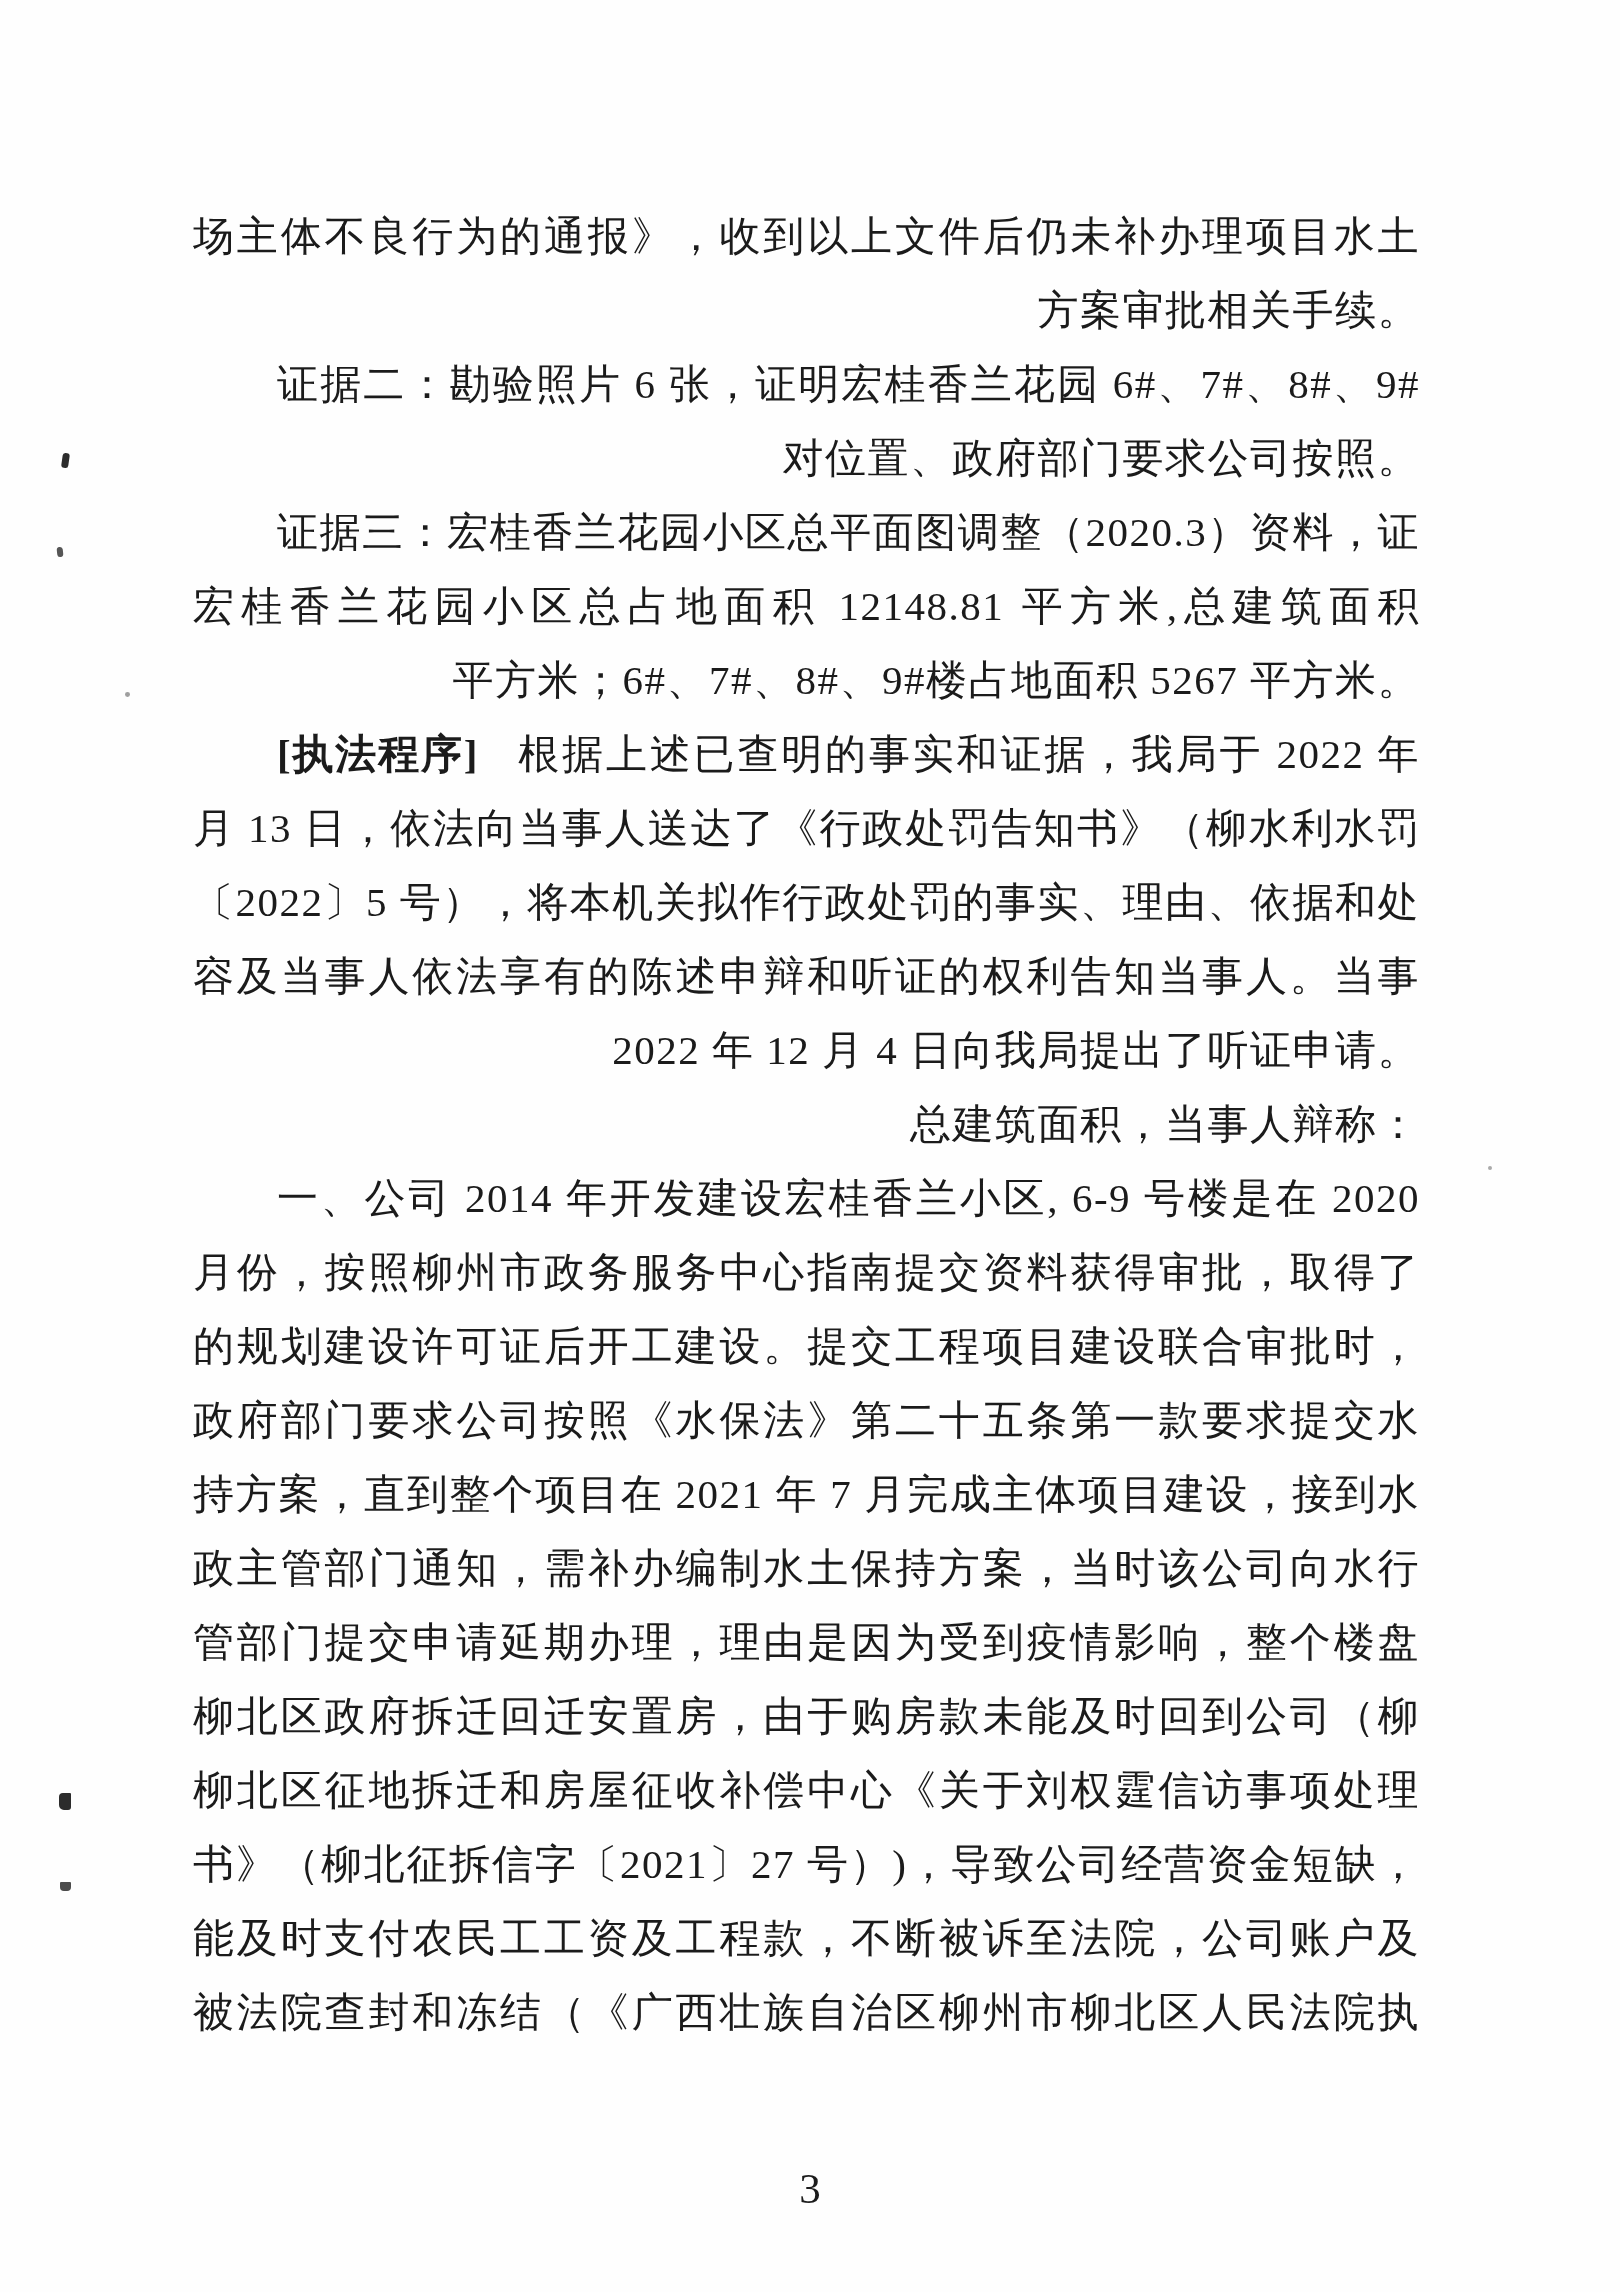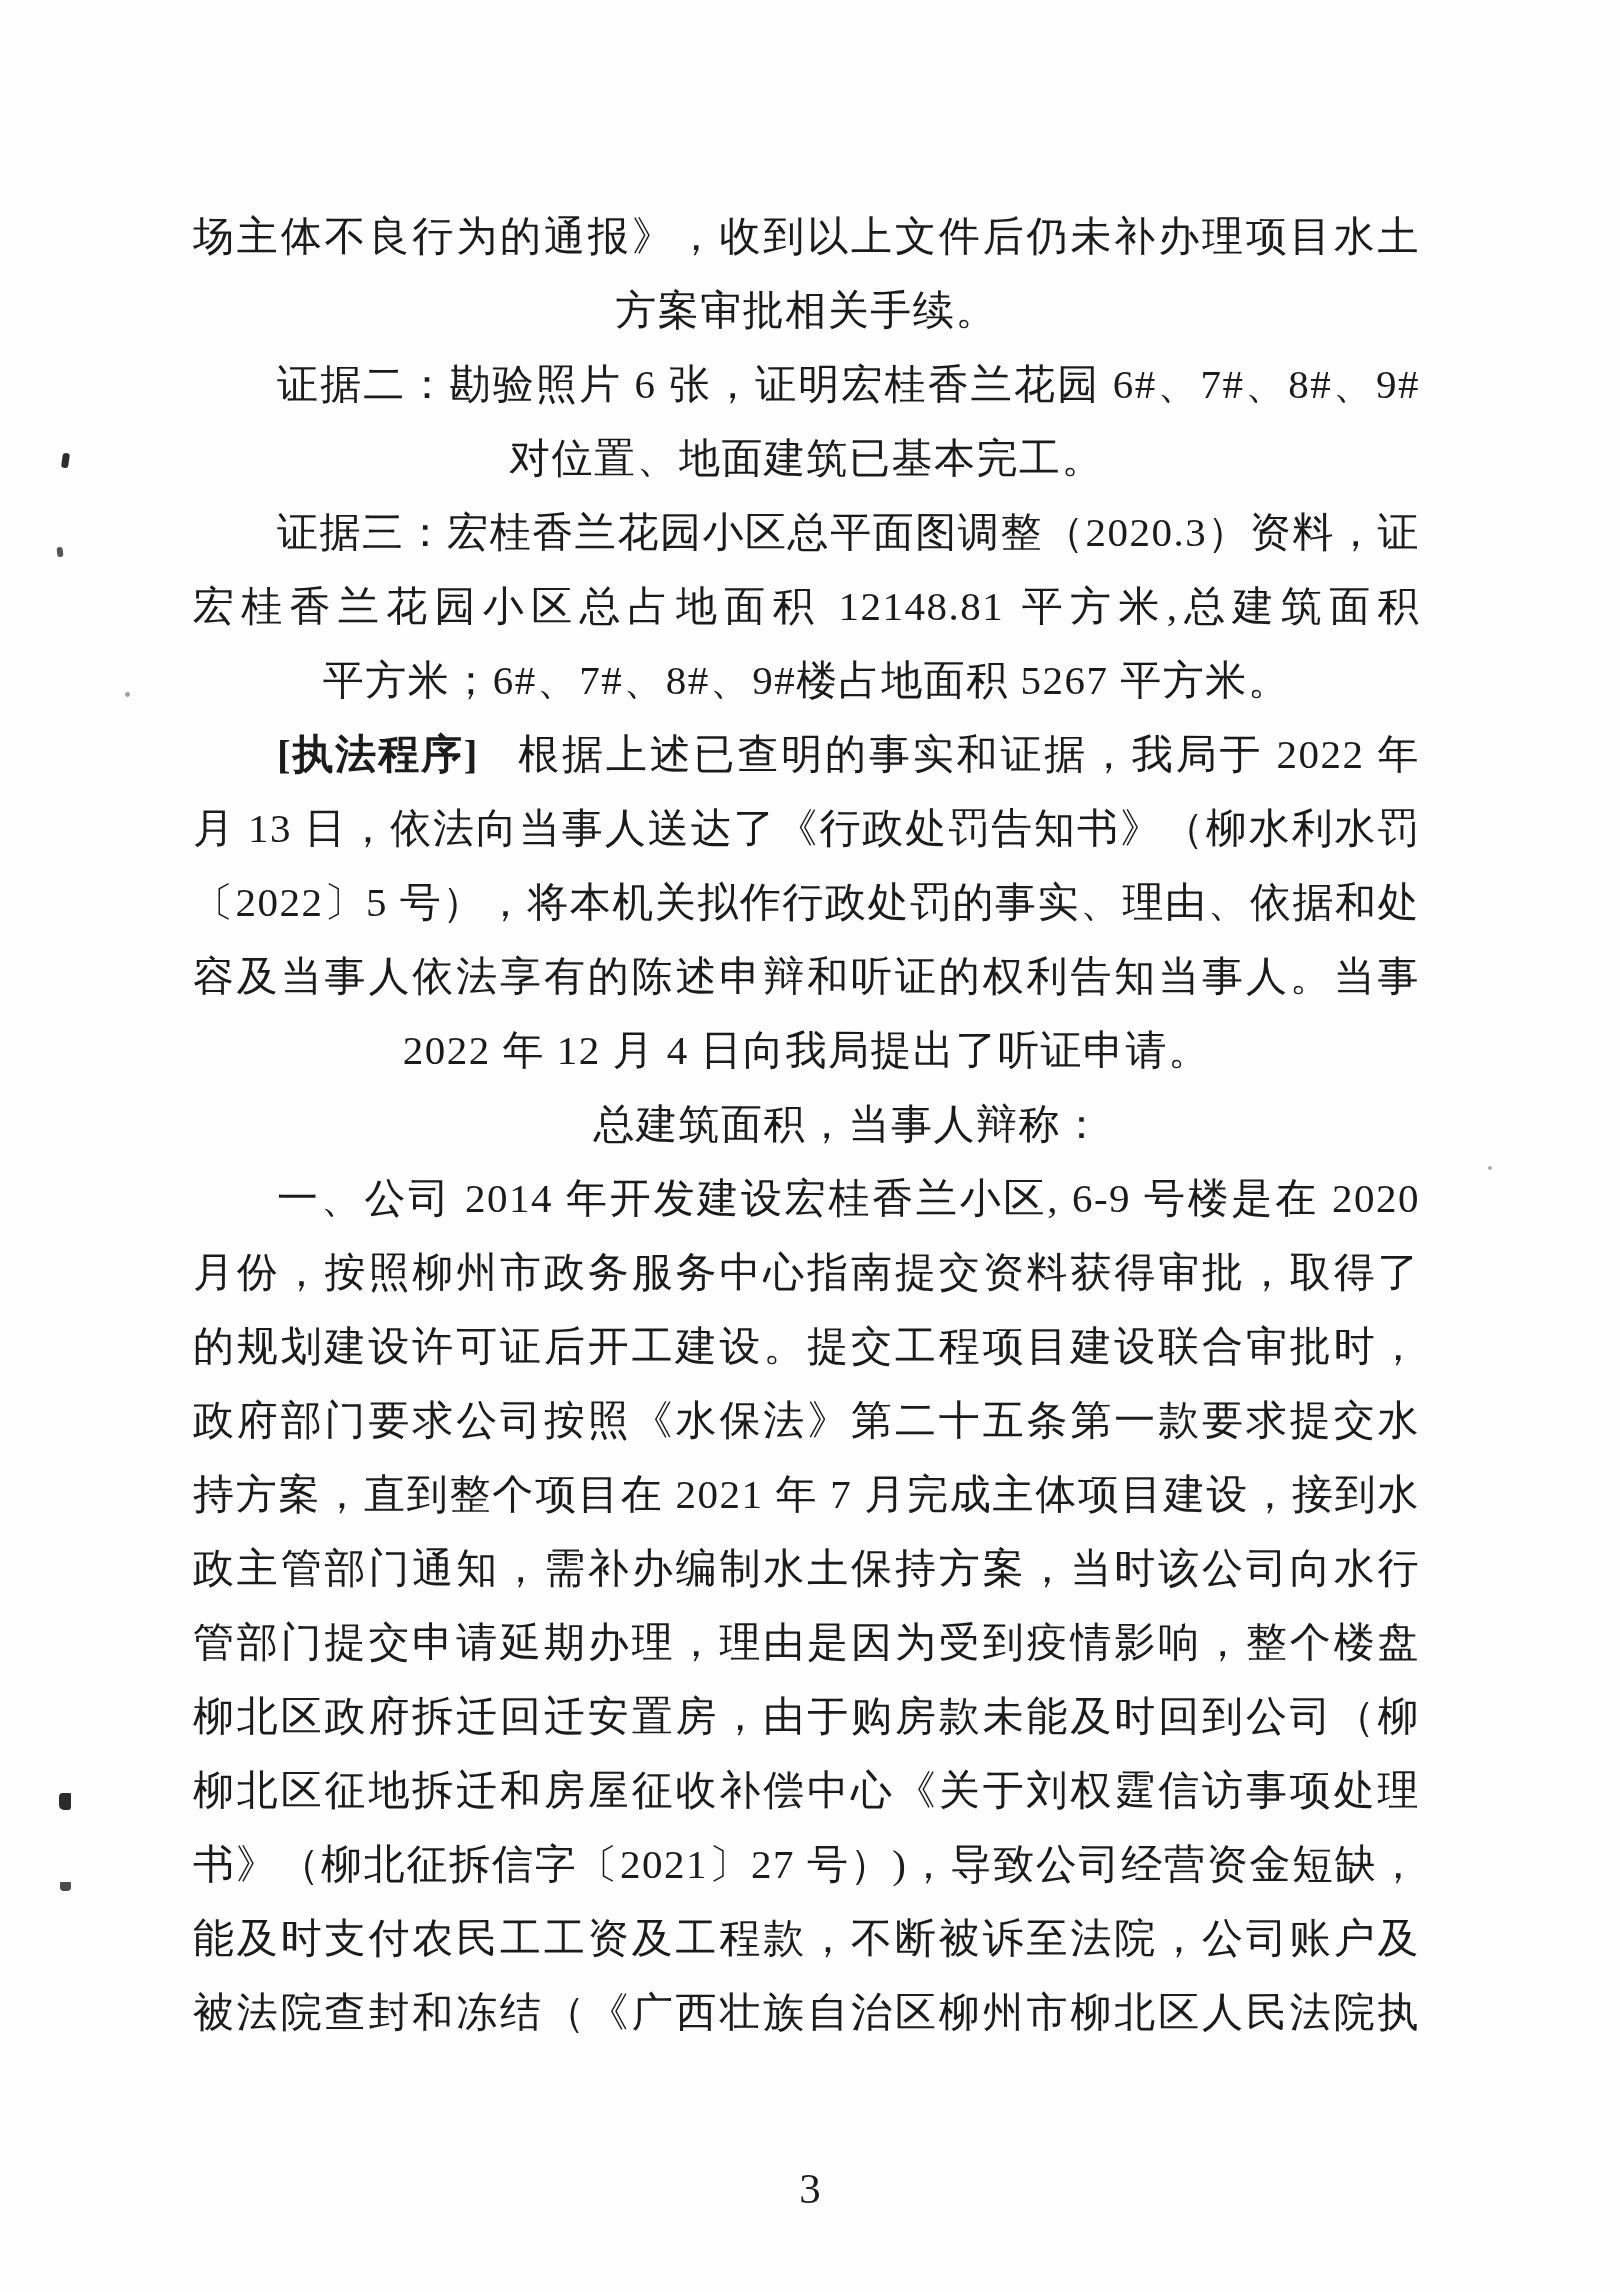--- a/index.html
+++ b/index.html
@@ -22,21 +22,21 @@
     top: 199px;
     width: 1227px;
   }
   .line {
     height: 74px;
     line-height: 74px;
     font-size: 41px;
     letter-spacing: 1.5px;
     white-space: nowrap;
     overflow: hidden;
-    text-align: center;
+    text-align: right;
   }
   .line.justify {
     text-align: justify;
     white-space: normal;
   }
   .line.justify::after {
     content: "";
     display: inline-block;
     width: 100%;
     height: 0;
@@ -71,21 +71,21 @@
 </style>
 </head>
 <body>
 
 <div class="page">
 
   <div class="text-block">
     <div class="line justify">场主体不良行为的通报》，收到以上文件后仍未补办理项目水土保持</div>
     <div class="line">方案审批相关手续。</div>
     <div class="line justify indent">证据二：勘验照片 6 张，证明宏桂香兰花园 6#、7#、8#、9#楼相</div>
-    <div class="line">对位置、地面建筑已基本完工。</div>
+    <div class="line">对位置、政府部门要求公司按照。</div>
     <div class="line justify indent">证据三：宏桂香兰花园小区总平面图调整（2020.3）资料，证明</div>
     <div class="line justify">宏桂香兰花园小区总占地面积 12148.81 平方米,总建筑面积 276935.24</div>
     <div class="line">平方米；6#、7#、8#、9#楼占地面积 5267 平方米。</div>
     <div class="line justify indent">
       <span class="section-label">[执法程序]</span><span>根据上述已查明的事实和证据，我局于 2022 年 12</span>
     </div>
     <div class="line justify">月 13 日，依法向当事人送达了《行政处罚告知书》（柳水利水罚告字</div>
     <div class="line justify">〔2022〕5 号），将本机关拟作行政处罚的事实、理由、依据和处罚内</div>
     <div class="line justify">容及当事人依法享有的陈述申辩和听证的权利告知当事人。当事人在</div>
     <div class="line">2022 年 12 月 4 日向我局提出了听证申请。</div>

